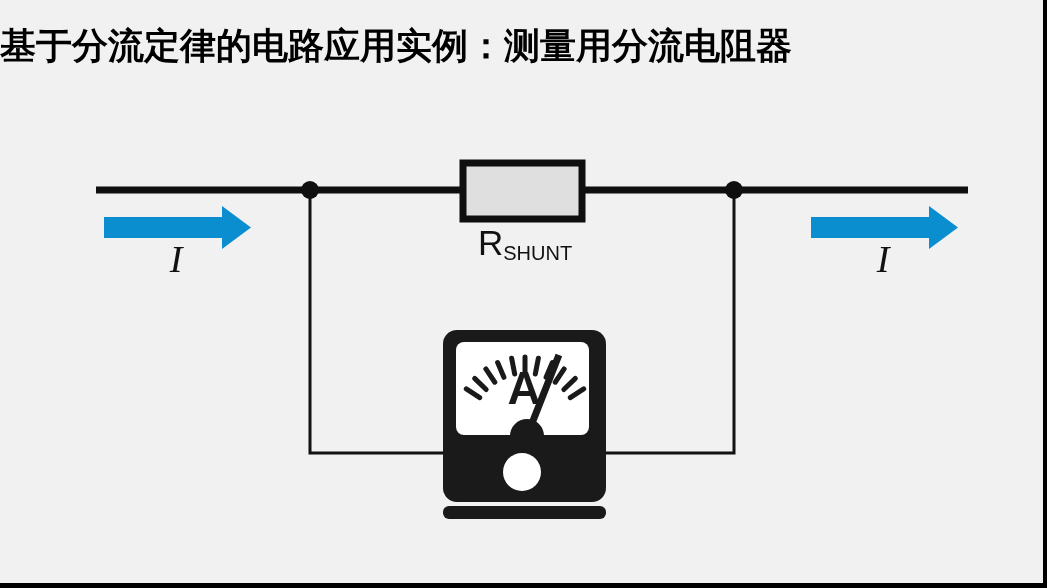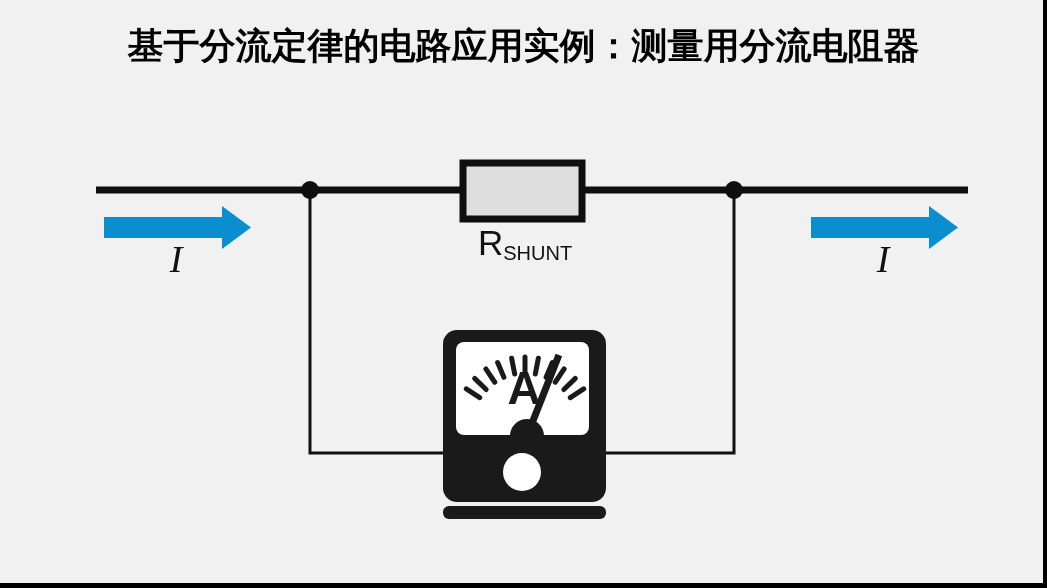--- a/index.html
+++ b/index.html
@@ -9,21 +9,21 @@
     height: 588px;
     background: #f1f1f1;
     overflow: hidden;
     font-family: "Liberation Sans", sans-serif;
   }
   .title {
     position: absolute;
     top: 26px;
     left: 0;
     width: 100%;
-    text-align: center;
+    text-align: left;
     font-size: 36px;
     font-weight: bold;
     color: #000;
     line-height: 1.1;
     font-family: "Liberation Sans", sans-serif;
   }
   .diagram { position: absolute; left: 0; top: 0; }
   .wire   { stroke: #0f0f0f; stroke-width: 7; }
   .thin   { fill: none; stroke: #111; stroke-width: 3; }
   .resistor { stroke: #0f0f0f; stroke-width: 7; }

